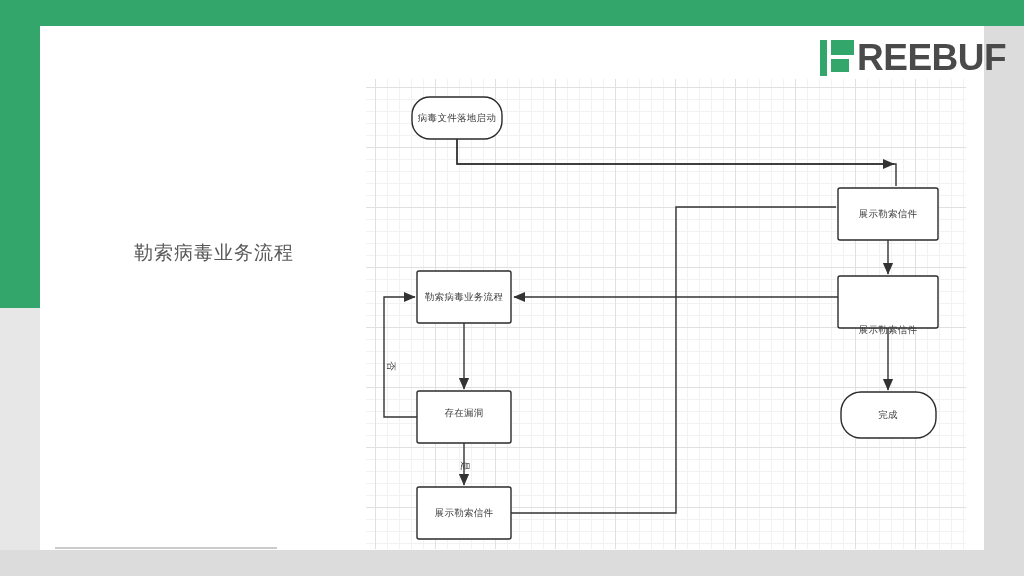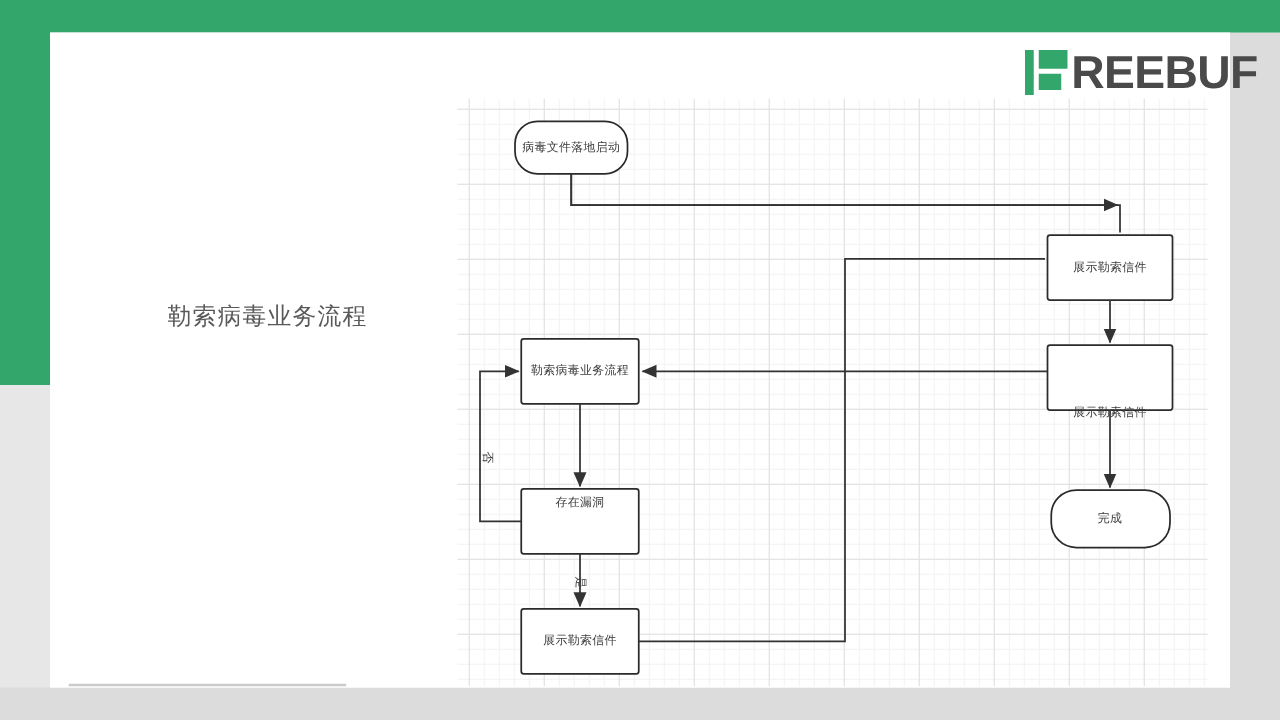--- a/index.html
+++ b/index.html
@@ -165,20 +165,20 @@
       <path d="M98,364 L98,406" fill="none" stroke="#333" stroke-width="1.4" marker-end="url(#ah)"></path>
 
       <path d="M145,434 L310,434 L310,128 L470,128" fill="none" stroke="#333" stroke-width="1.4"></path>
     </svg>
 
     <div class="node-label" style="left:91px; top:39px;">病毒文件落地启动</div>
     <div class="node-label" style="left:522px; top:135px;">展示勒索信件</div>
     <div class="node-label" style="left:522px; top:223px;margin-top:28px;">展示勒索信件</div>
     <div class="node-label" style="left:522px; top:336px;">完成</div>
     <div class="node-label" style="left:98px; top:218px;">勒索病毒业务流程</div>
-    <div class="node-label" style="left:98px; top:323px;">存在漏洞</div>
+    <div class="node-label" style="left:98px; top:334px;">存在漏洞</div>
     <div class="node-label" style="left:98px; top:434px;">展示勒索信件</div>
 
     <div class="edge-label" style="left:24px; top:287px;">否</div>
     <div class="edge-label" style="left:98px; top:387px;">是</div>
   </div>
 
 </div>
 
 </body></html>

